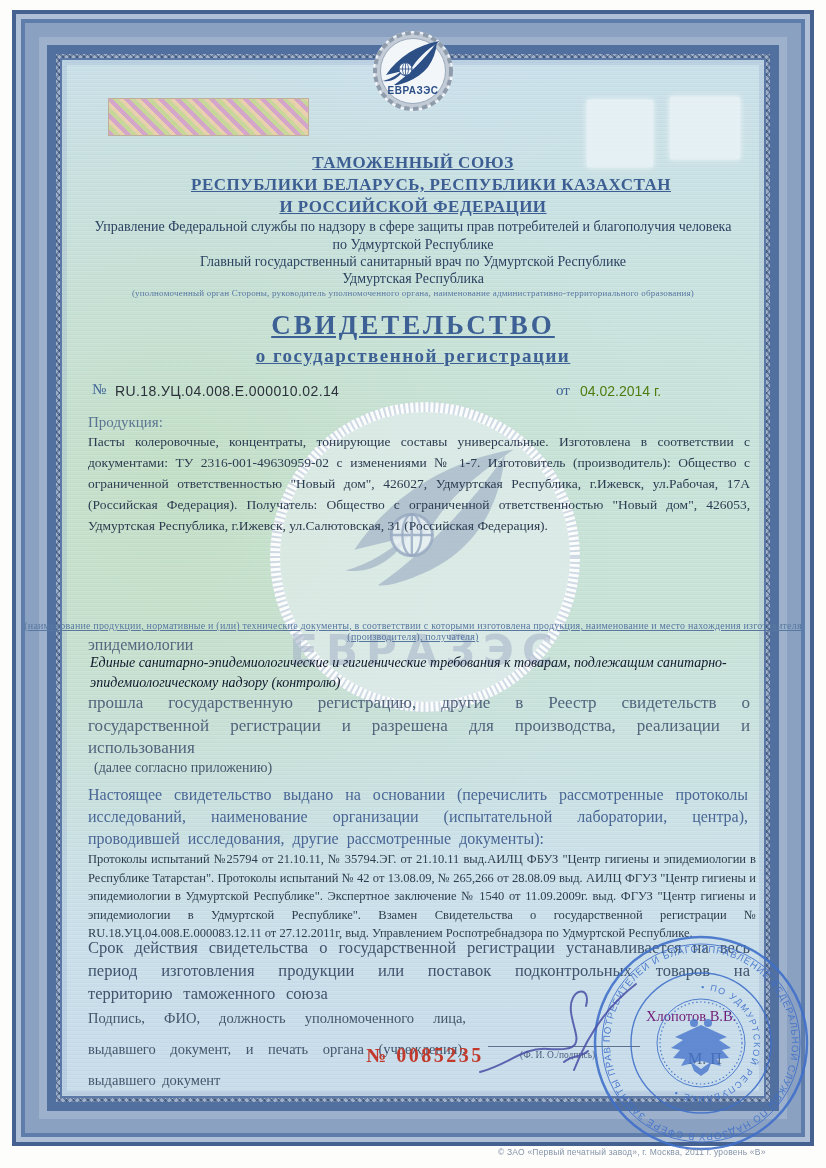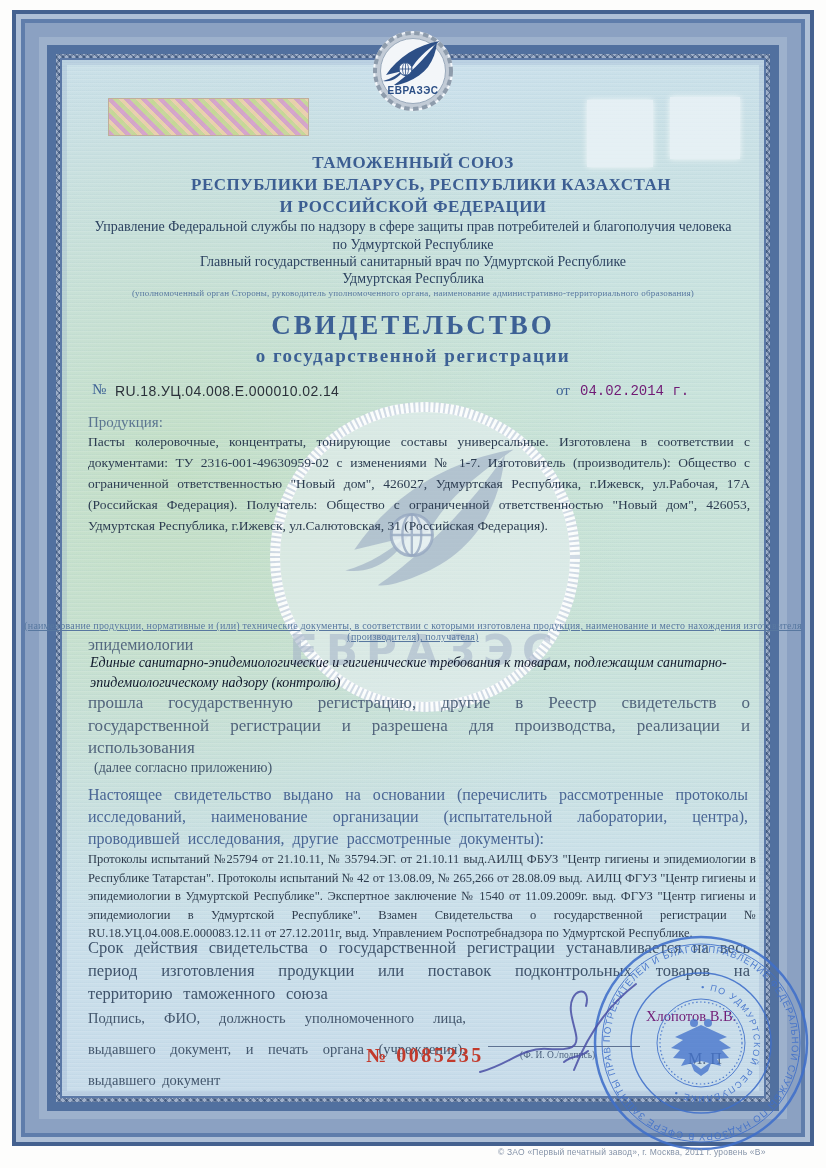--- a/index.html
+++ b/index.html
@@ -25,21 +25,21 @@
     border:2px solid #5b78a6;
     background:
       repeating-linear-gradient(0deg, rgba(255,255,255,.10) 0 1px, rgba(120,160,190,.06) 1px 2px, rgba(255,255,255,0) 2px 4px),
       radial-gradient(circle at 16% 40%, rgba(188,220,178,.60), rgba(188,220,178,0) 55%),
       radial-gradient(circle at 88% 38%, rgba(190,226,198,.40), rgba(190,226,198,0) 52%),
       linear-gradient(180deg,#cbe0ec 0%,#cfe4e6 33%,#cde3de 55%,#cce1ea 76%,#c8dcea 100%);
     box-shadow: inset 0 0 0 5px rgba(130,155,195,.22);}
 
   .txt{position:absolute;color:#2c4260;}
   .ctr{left:0;right:0;text-align:center;}
-  .bold{font-weight:bold;}
+  .bold{font-weight:bold;text-decoration:underline;}
   .just{text-align:justify;}
   .blue{color:var(--title_blue,#3d6195);}
   .sans{font-family:"Liberation Sans","DejaVu Sans",sans-serif;}
   .fine{color:#5878a0;letter-spacing:.2px;}
 
   .hologram{position:absolute;left:108px;top:98px;width:199px;height:36px;
     background:
       repeating-linear-gradient(45deg, rgba(214,158,202,.85) 0 4px, rgba(198,216,146,.85) 4px 8px, rgba(238,208,168,.85) 8px 12px),
       repeating-linear-gradient(-45deg, rgba(178,200,120,.45) 0 5px, rgba(228,178,218,.45) 5px 10px);
     border:1px solid #bfae9a;}
@@ -85,21 +85,21 @@
   <div class="txt ctr" style="top:254px;font-size:14px;">Главный государственный санитарный врач по Удмуртской Республике</div>
   <div class="txt ctr" style="top:271px;font-size:14px;">Удмуртская Республика</div>
   <div class="txt ctr fine" style="top:288px;font-size:9px;">(уполномоченный орган Стороны, руководитель уполномоченного органа, наименование административно-территориального образования)</div>
 
   <div class="txt ctr bold blue" style="top:310px;font-size:27px;letter-spacing:3px;">СВИДЕТЕЛЬСТВО</div>
   <div class="txt ctr bold blue" style="top:345px;font-size:19px;letter-spacing:1.5px;">о государственной регистрации</div>
 
   <div class="txt blue" style="left:92px;top:381px;font-size:15px;">№</div>
   <div class="txt sans" style="left:115px;top:383px;font-size:14px;letter-spacing:.4px;color:#2b313a;">RU.18.УЦ.04.008.Е.000010.02.14</div>
   <div class="txt blue" style="left:556px;top:382px;font-size:15px;">от</div>
-  <div class="txt sans" style="left:580px;top:383px;font-size:14px;color:#701a75;font-family:Liberation Mono, monospace;">04.02.2014 г.</div>
+  <div class="txt sans" style="left:580px;top:383px;font-size:14px;color:#4d7c0f;">04.02.2014 г.</div>
 
   <div class="txt" style="left:88px;top:414px;font-size:15px;color:#5b7590;">Продукция:</div>
   <div class="txt just" style="left:88px;top:431px;width:662px;font-size:13.5px;line-height:21px;color:#2c3c50;">Пасты колеровочные, концентраты, тонирующие составы универсальные. Изготовлена в соответствии с документами: ТУ 2316-001-49630959-02 с изменениями № 1-7. Изготовитель (производитель): Общество с ограниченной ответственностью "Новый дом", 426027, Удмуртская Республика, г.Ижевск, ул.Рабочая, 17А (Российская Федерация).  Получатель: Общество с ограниченной ответственностью "Новый дом", 426053, Удмуртская Республика, г.Ижевск, ул.Салютовская, 31 (Российская Федерация).</div>
   <div class="txt ctr fine" style="top:620px;font-size:10px;text-decoration:underline;">(наименование продукции, нормативные и (или) технические документы, в соответствии с которыми изготовлена продукция, наименование и место нахождения изготовителя (производителя), получателя)</div>
 
   <div class="txt" style="left:88px;top:636px;font-size:16px;color:#53677f;">эпидемиологии</div>
   <div class="txt" style="left:90px;top:653px;width:656px;font-size:14px;line-height:20px;color:#0f172a;font-style:italic;">Единые санитарно-эпидемиологические и гигиенические требования к товарам, подлежащим санитарно-эпидемиологическому надзору (контролю)</div>
 
   <div class="txt just" style="left:88px;top:692px;width:662px;font-size:17px;line-height:22.5px;word-spacing:.45em;color:#51647c;">прошла государственную регистрацию, другие в Реестр свидетельств о государственной регистрации и разрешена для производства, реализации и использования</div>
   <div class="txt" style="left:94px;top:760px;font-size:14px;color:#43566c;">(далее согласно приложению)</div>

